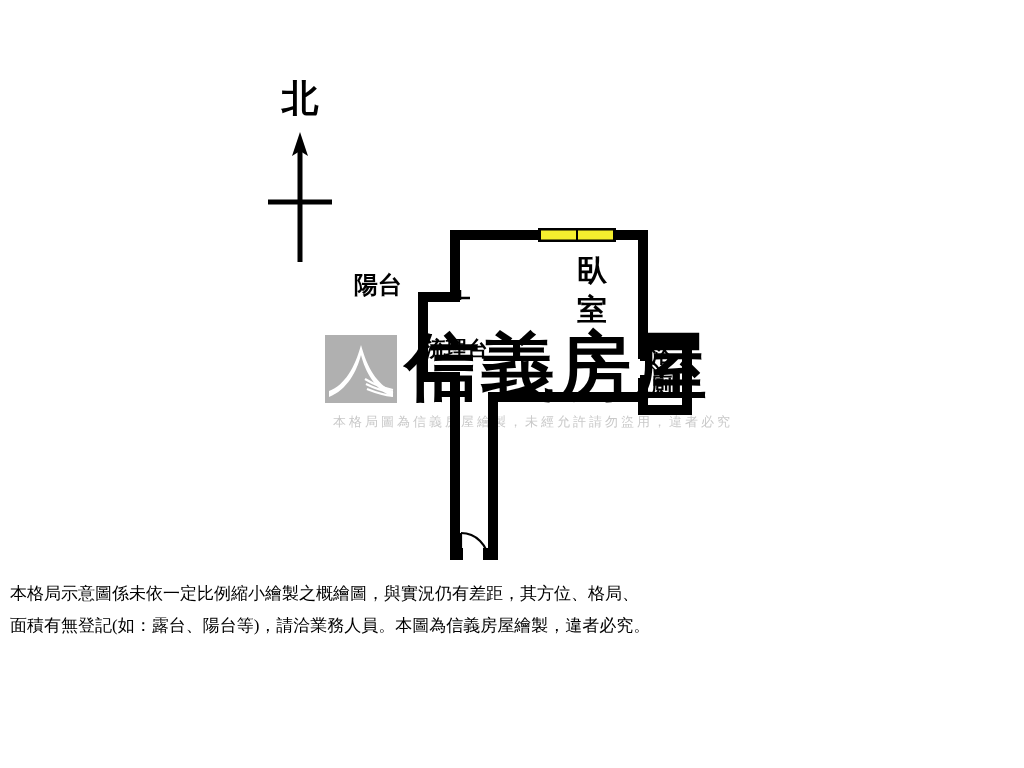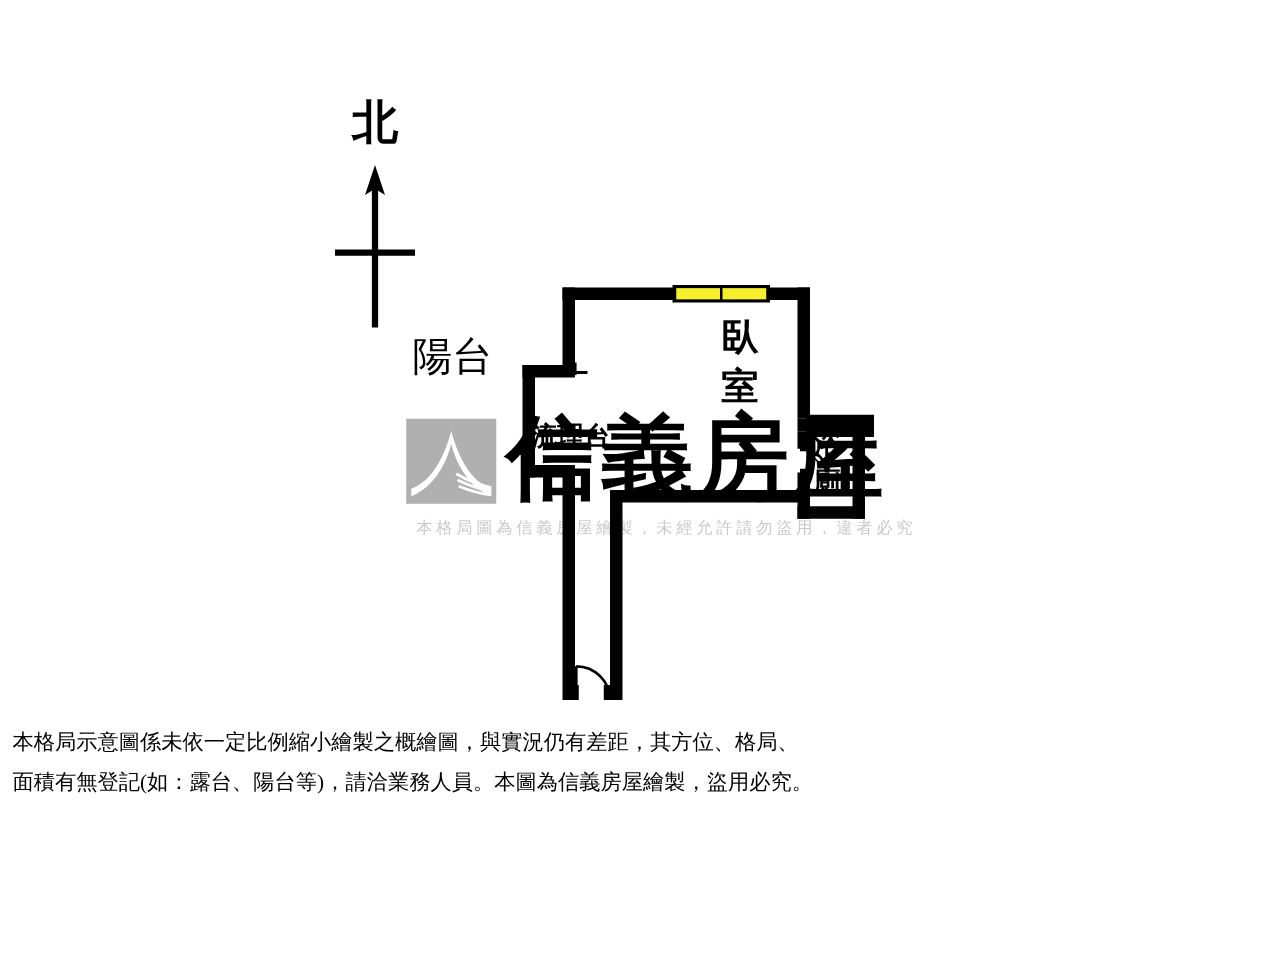--- a/index.html
+++ b/index.html
@@ -49,24 +49,24 @@
     left: 0;
     top: 52px;
   }
 
   
   .balcony-note {
     position: absolute;
     left: 330px;
     top: 266px;
     width: 96px;
-    text-align: left;
-    font-size: 32px;
+    text-align: center;
+    font-size: 24px;
     line-height: 38px;
-    font-weight: 400;
+    font-weight: 700;
     font-family: "Liberation Serif", "DejaVu Serif", serif;
   }
 
   
   .watermark {
     position: absolute;
     left: 325px;
     top: 332px;
     width: 380px;
     height: 100px;
@@ -254,16 +254,16 @@
   <div class="room-label label-kitchen">流理台</div>
   <div class="room-label label-bath">浴
 廁</div>
 
   <div class="balcony-note">
     <div>陽台</div>
   </div>
 
   <div class="disclaimer">
     <div>本格局示意圖係未依一定比例縮小繪製之概繪圖，與實況仍有差距，其方位、格局、</div>
-    <div>面積有無登記(如：露台、陽台等)，請洽業務人員。本圖為信義房屋繪製，盜用必究。</div>
+    <div>面積有無登記(如：露台、陽台等)，請洽業務人員。本圖為信義房屋繪製，違者必究。</div>
   </div>
 
 </div>
 
 </body></html>

